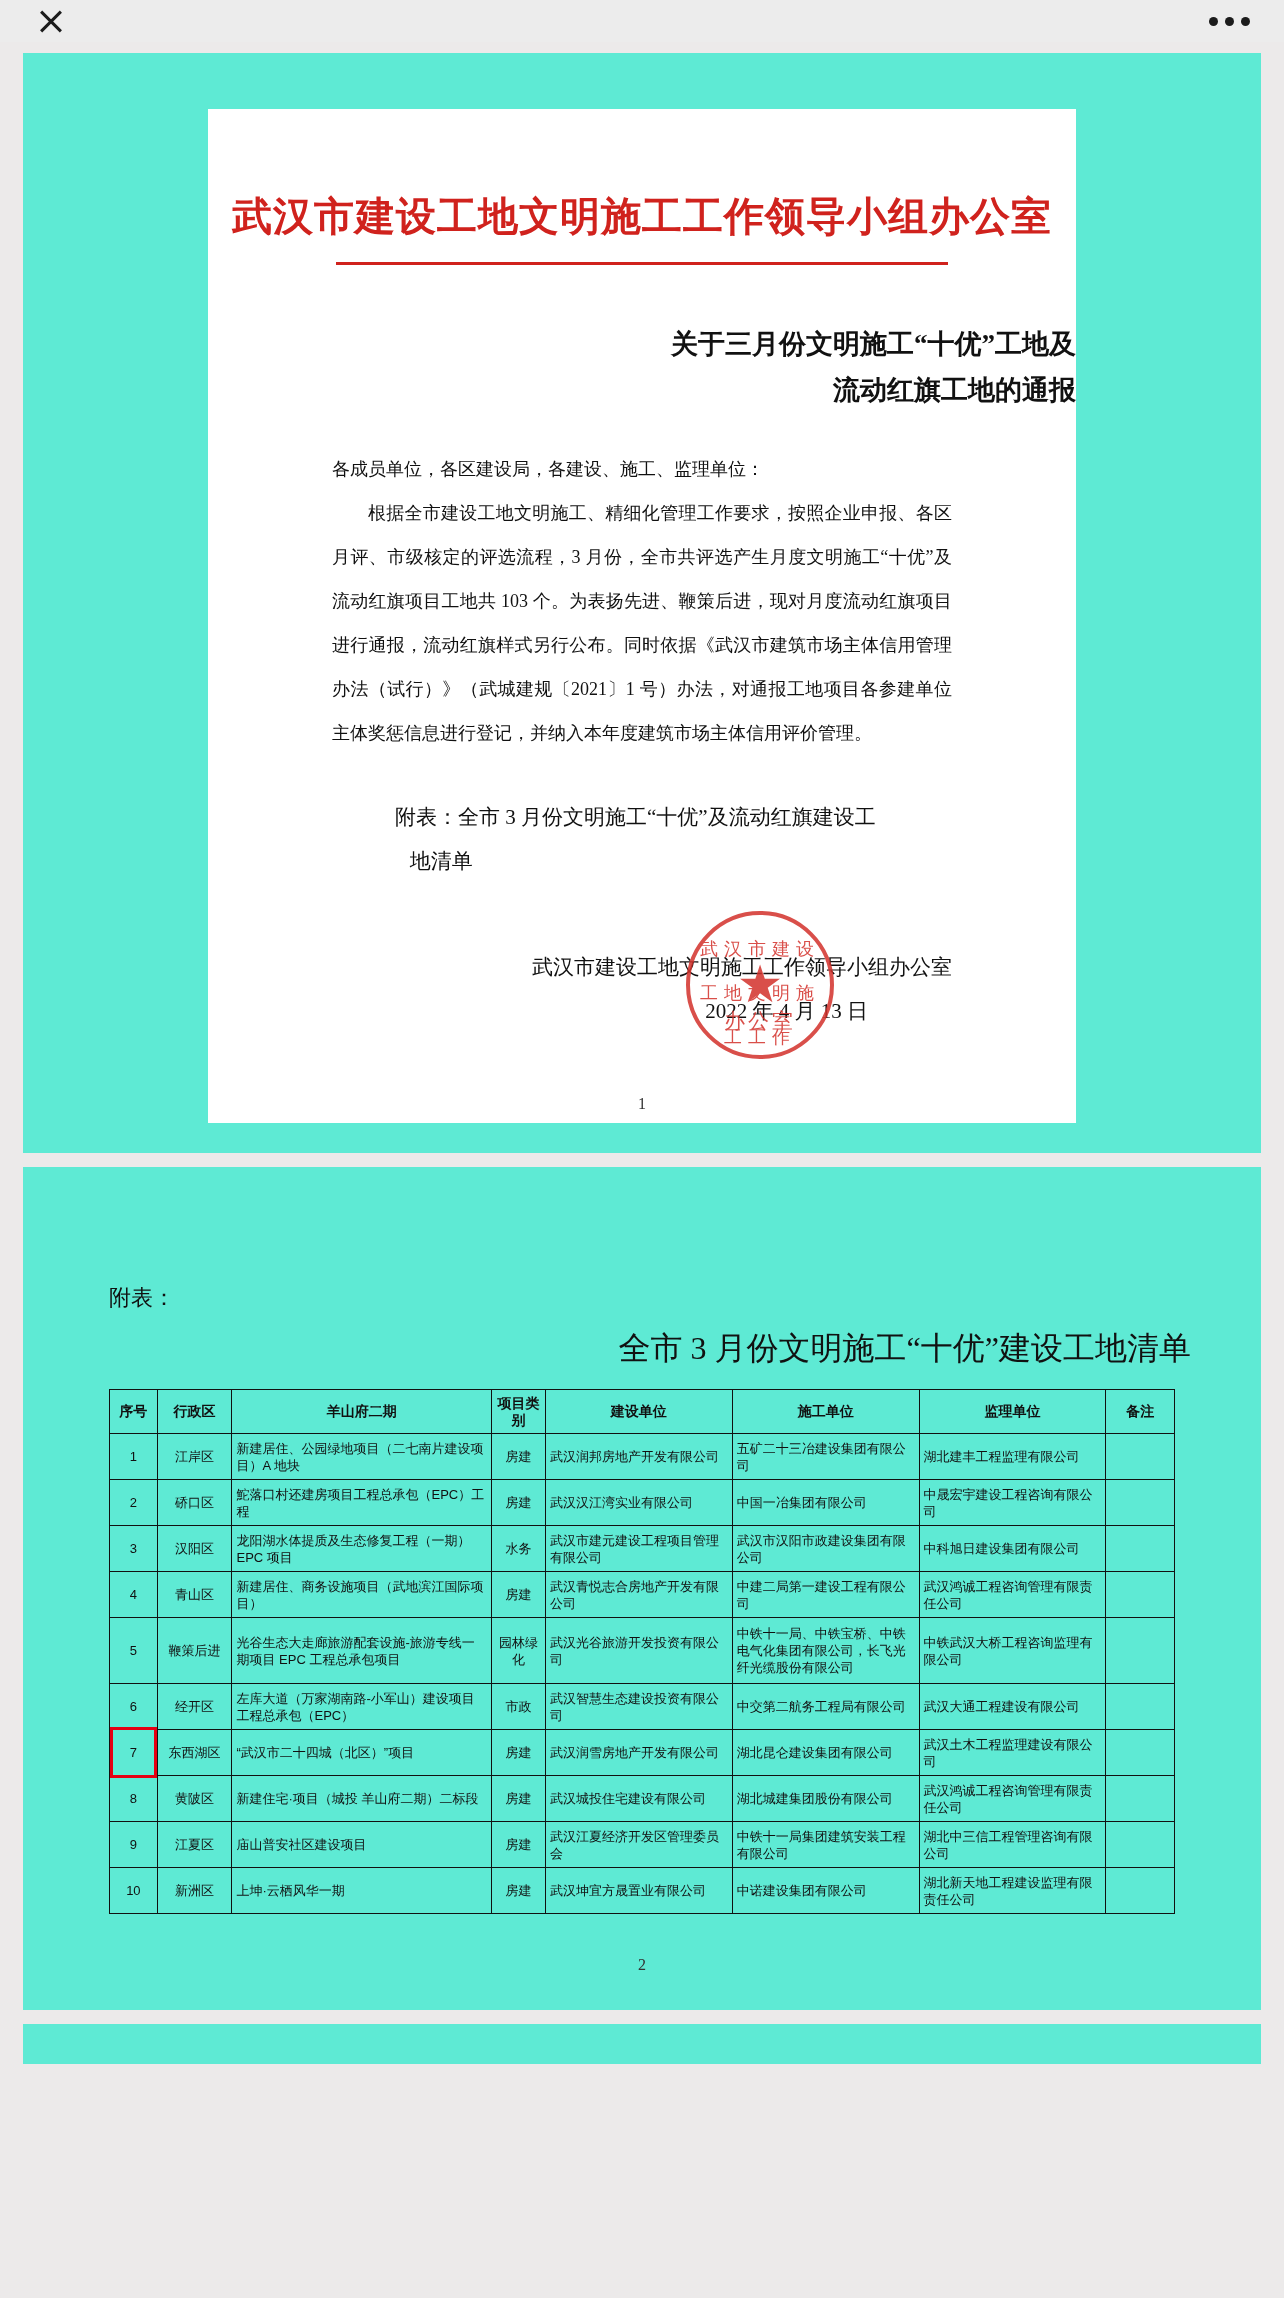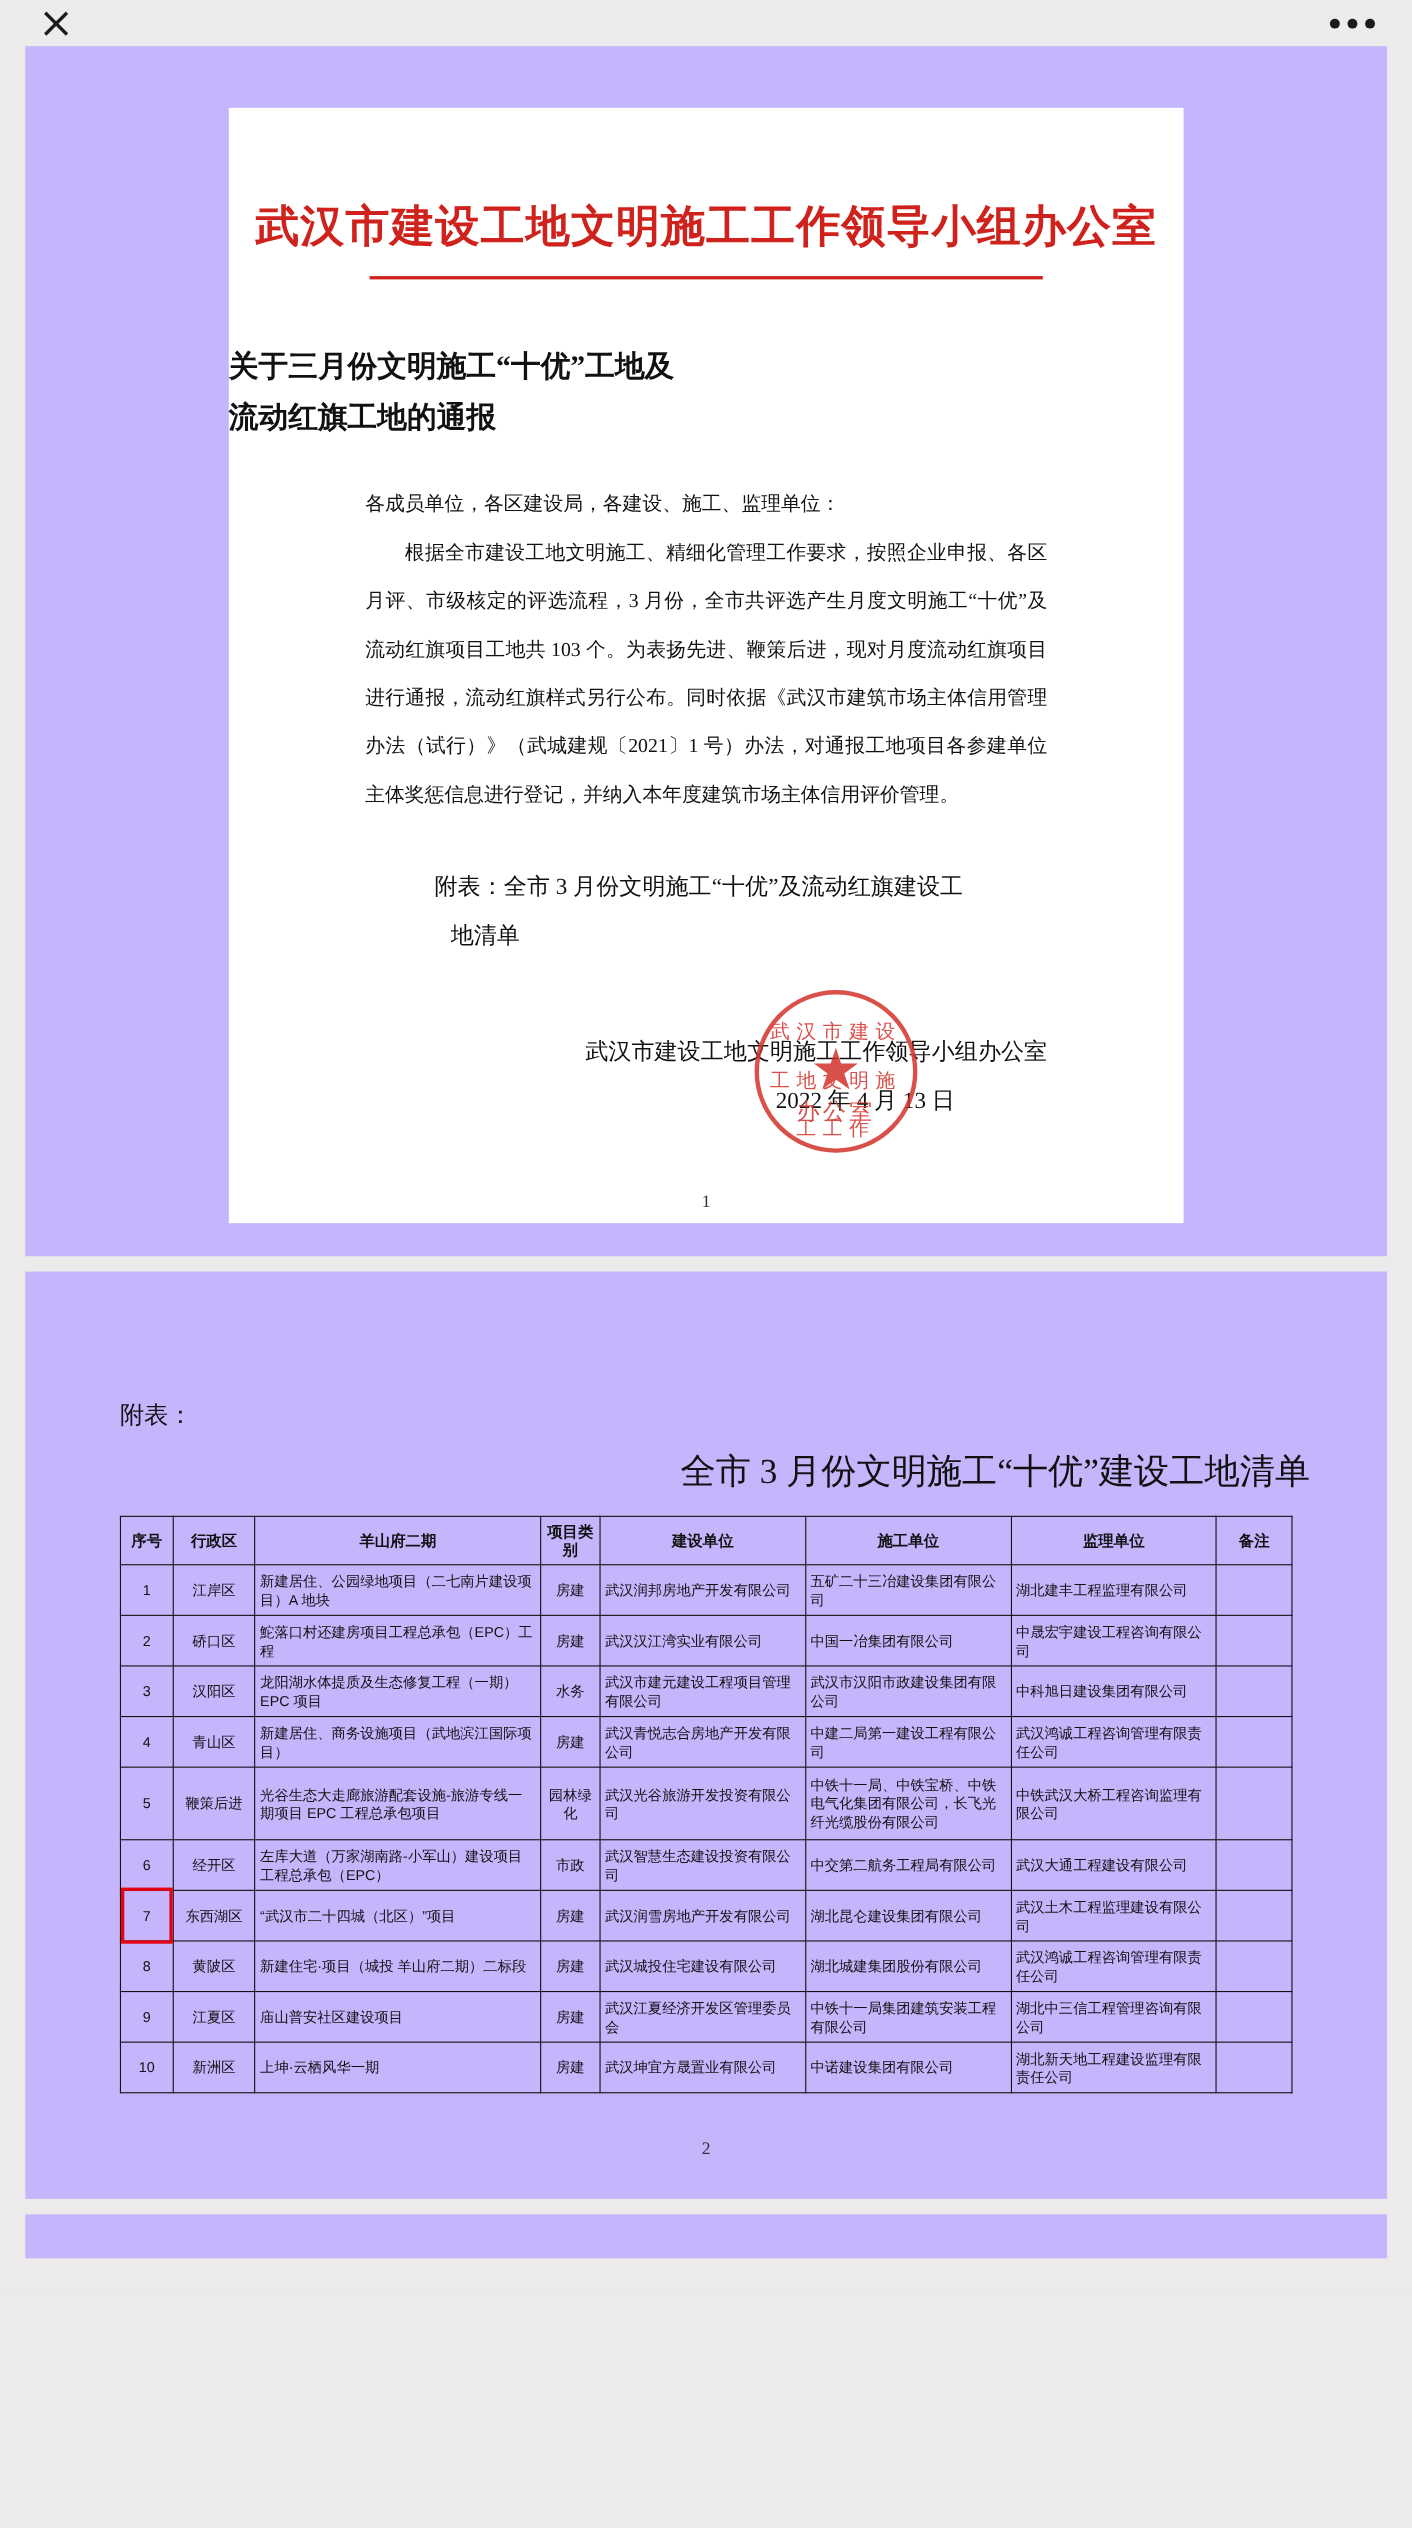--- a/index.html
+++ b/index.html
@@ -35,22 +35,22 @@
   .close-icon:after  { transform: rotate(-45deg); }
   .dots-icon { display: flex; gap: 7px; align-items: center; cursor: pointer; }
   .dots-icon i {
     display: block; width: 9px; height: 9px; border-radius: 50%;
     background: #1b1b1b;
   }
 
   
   .pages { padding: 0 0 20px 0; }
   .page {
-    background: #c4b5fd;
-    margin: 0 auto 14px auto;
+    background: #5eead4;
+    margin: 11px auto 14px auto;
     position: relative;
   }
   .page-1 { width: 1238px; padding: 56px 0 30px 0; }
   .page-2 { width: 1238px; padding: 56px 0 30px 0; }
   .page-3 { width: 1238px; height: 40px; }
 
   .sheet1 {
     width: 868px;
     margin: 0 auto;
     background: #fff;
@@ -69,21 +69,21 @@
     padding: 20px 0 12px 0;
   }
   .letterhead-rule {
     width: 612px;
     height: 3px;
     background: #d0221d;
     margin: 6px auto 0 auto;
   }
 
   .doc-title {
-    text-align: left;
+    text-align: right;
     font-size: 27px;
     font-weight: bold;
     line-height: 46px;
     color: #111;
     margin: 56px 0 34px 0;
   }
 
   .body-wrap {
     width: 620px;
     margin: 0 auto;

